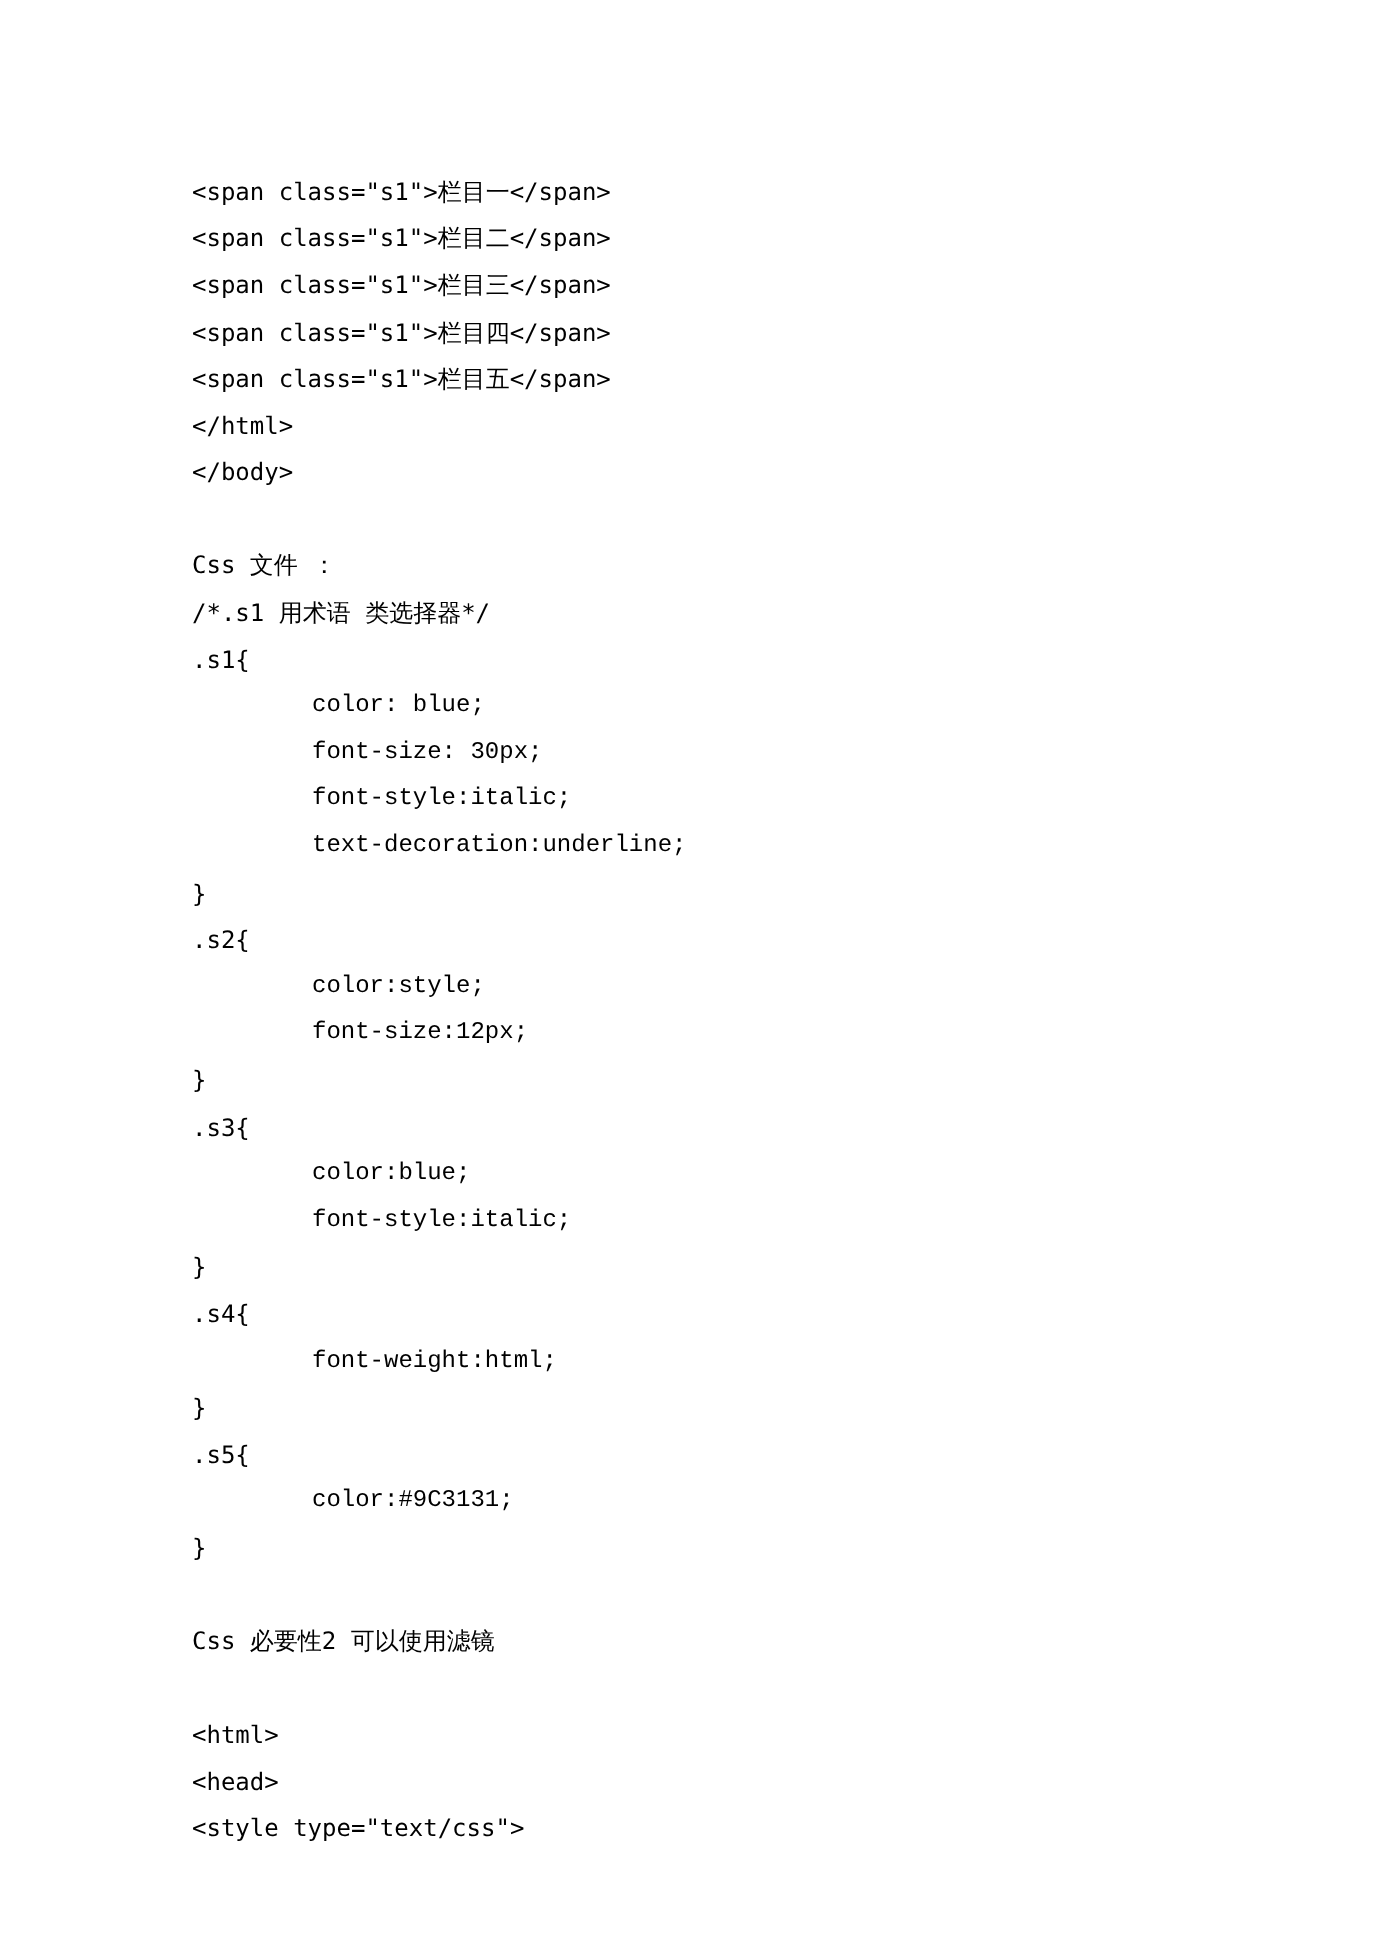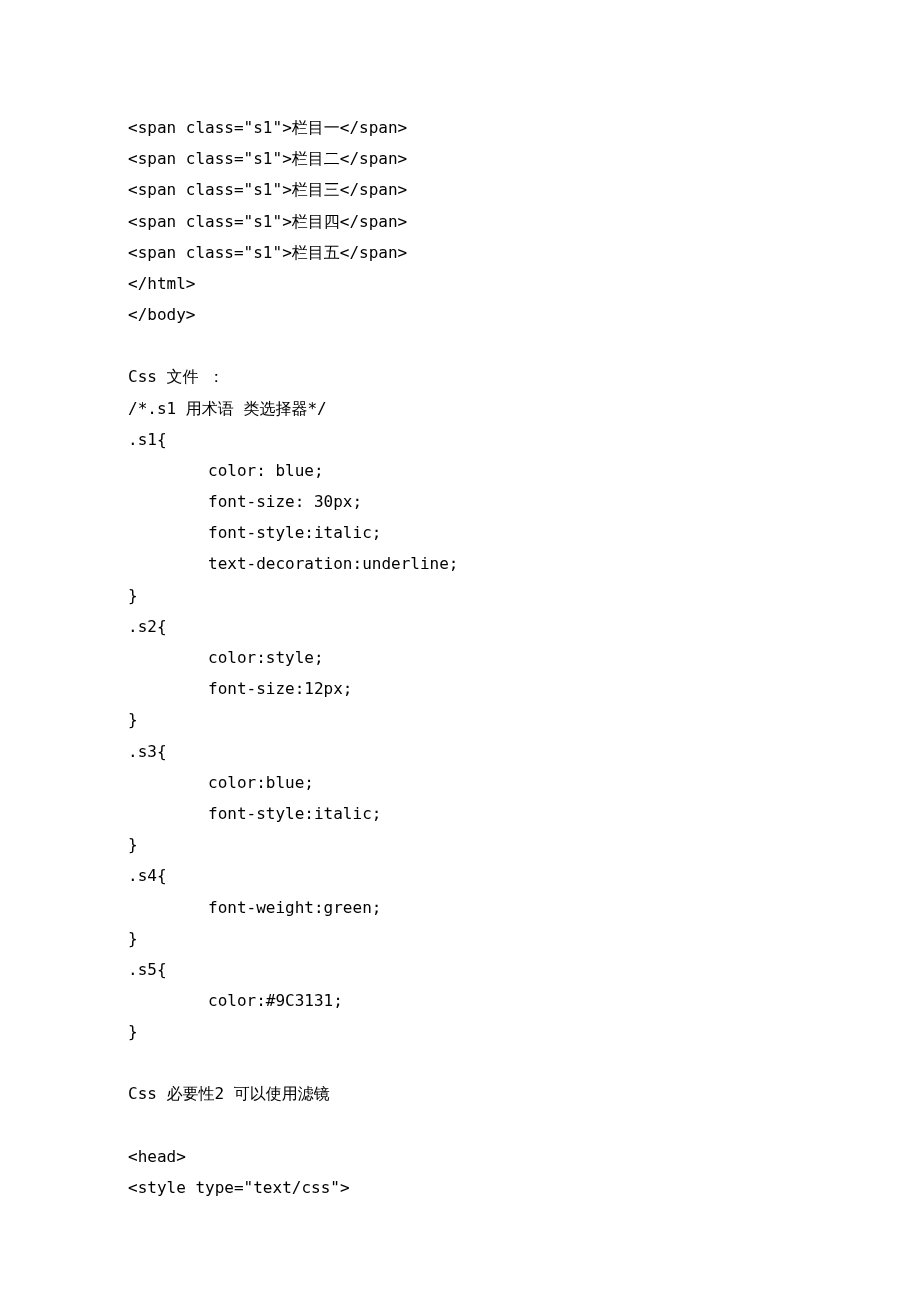--- a/index.html
+++ b/index.html
@@ -15,20 +15,21 @@
   }
   .page {
     padding: 112px 0 0 128px;
     width: 660px;
   }
   .line {
     white-space: pre;
   }
   .indent {
     padding-left: 80px;
+    font-family: Liberation Mono, monospace;
   }
   .blank {
     height: 31px;
   }
 </style>
 </head>
 <body>
 
 <div class="page">
   <div class="line">&lt;span class="s1"&gt;栏目一&lt;/span&gt;</div>
@@ -49,23 +50,24 @@
   <div class="line">}</div>
   <div class="line">.s2{</div>
   <div class="line indent">color:style;</div>
   <div class="line indent">font-size:12px;</div>
   <div class="line">}</div>
   <div class="line">.s3{</div>
   <div class="line indent">color:blue;</div>
   <div class="line indent">font-style:italic;</div>
   <div class="line">}</div>
   <div class="line">.s4{</div>
-  <div class="line indent">font-weight:green;</div>
+  <div class="line indent">font-weight:html;</div>
   <div class="line">}</div>
   <div class="line">.s5{</div>
   <div class="line indent">color:#9C3131;</div>
   <div class="line">}</div>
   <div class="blank"></div>
   <div class="line">Css 必要性2 可以使用滤镜</div>
   <div class="blank"></div>
+  <div class="line">&lt;html&gt;</div>
   <div class="line">&lt;head&gt;</div>
   <div class="line">&lt;style type="text/css"&gt;</div>
 </div>
 
 </body></html>

